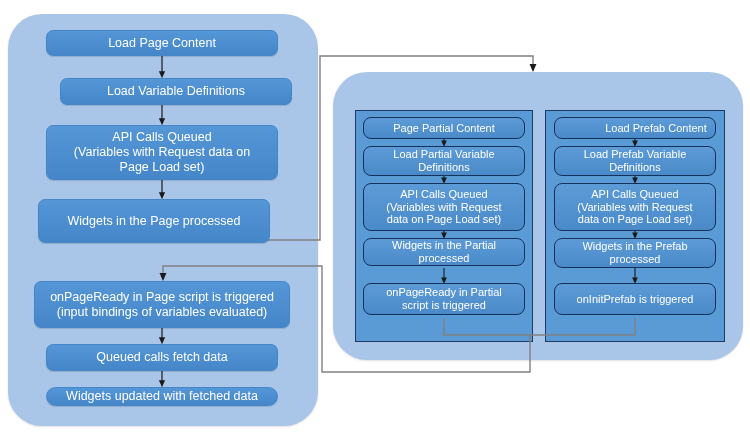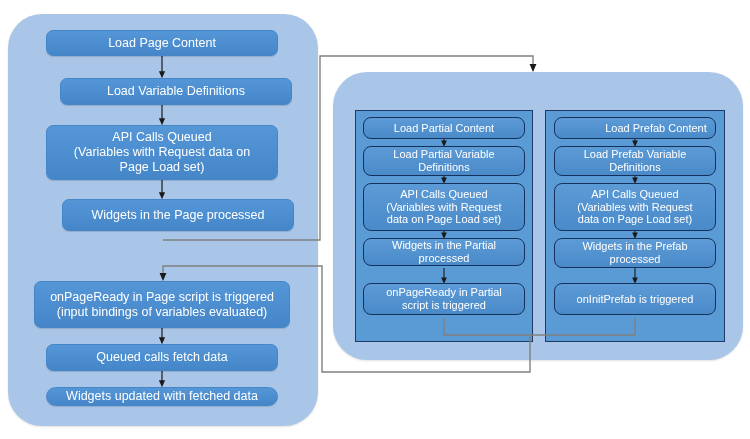--- a/index.html
+++ b/index.html
@@ -75,21 +75,21 @@
     font-size: 11px;
     background: linear-gradient(#5c9bd6, #4a8ac9);
     border: 1.4px solid #15315c;
     border-radius: 8px;
   }
 
   
   #b-load-page      { left: 46px; top: 30px;  width: 232px; height: 26px; }
   #b-load-vars      { left: 60px; top: 78px;  width: 232px; height: 27px; }
   #b-api-queued     { left: 46px; top: 125px; width: 232px; height: 55px; }
-  #b-widgets-page   { left: 62px; top: 199px; width: 232px; height: 32px; }
+  #b-widgets-page   { left: 38px; top: 199px; width: 232px; height: 44px; }
   #b-onpageready    { left: 34px; top: 281px; width: 256px; height: 47px; }
   #b-queued-fetch   { left: 46px; top: 344px; width: 232px; height: 27px; }
   #b-widgets-update { left: 46px; top: 387px; width: 232px; height: 19px; border-radius: 11px; }
 
   
   #p-load-content  { left: 363px; top: 117px; width: 162px; height: 22px; }
   #p-load-vars     { left: 363px; top: 146px; width: 162px; height: 30px; }
   #p-api-queued    { left: 363px; top: 183px; width: 162px; height: 48px; }
   #p-widgets       { left: 363px; top: 238px; width: 162px; height: 28px; }
   #p-onpageready   { left: 363px; top: 283px; width: 162px; height: 32px; }
@@ -160,21 +160,21 @@
 
   <div class="box lvl1" id="b-load-page">Load Page Content</div>
   <div class="box lvl1" id="b-load-vars">Load Variable Definitions</div>
   <div class="box lvl1" id="b-api-queued">API Calls Queued<br>(Variables with Request data on<br>Page Load set)</div>
   <div class="box lvl1" id="b-widgets-page">Widgets in the Page processed</div>
 
   <div class="box lvl1" id="b-onpageready">onPageReady in Page script is triggered<br>(input bindings of variables evaluated)</div>
   <div class="box lvl1" id="b-queued-fetch">Queued calls fetch data</div>
   <div class="box lvl1" id="b-widgets-update">Widgets updated with fetched data</div>
 
-  <div class="box lvl2" id="p-load-content">Load Partial Content</div>
+  <div class="box lvl2" id="p-load-content">Page Partial Content</div>
   <div class="box lvl2" id="p-load-vars">Load Partial Variable<br>Definitions</div>
   <div class="box lvl2" id="p-api-queued">API Calls Queued<br>(Variables with Request<br>data on Page Load set)</div>
   <div class="box lvl2" id="p-widgets">Widgets in the Partial<br>processed</div>
   <div class="box lvl2" id="p-onpageready">onPageReady in Partial<br>script  is triggered</div>
 
   <div class="box lvl2" id="f-load-content">Load Prefab Content</div>
   <div class="box lvl2" id="f-load-vars">Load Prefab Variable<br>Definitions</div>
   <div class="box lvl2" id="f-api-queued">API Calls Queued<br>(Variables with Request<br>data on Page Load set)</div>
   <div class="box lvl2" id="f-widgets">Widgets in the Prefab<br>processed</div>
   <div class="box lvl2" id="f-oninitprefab">onInitPrefab is triggered</div>

